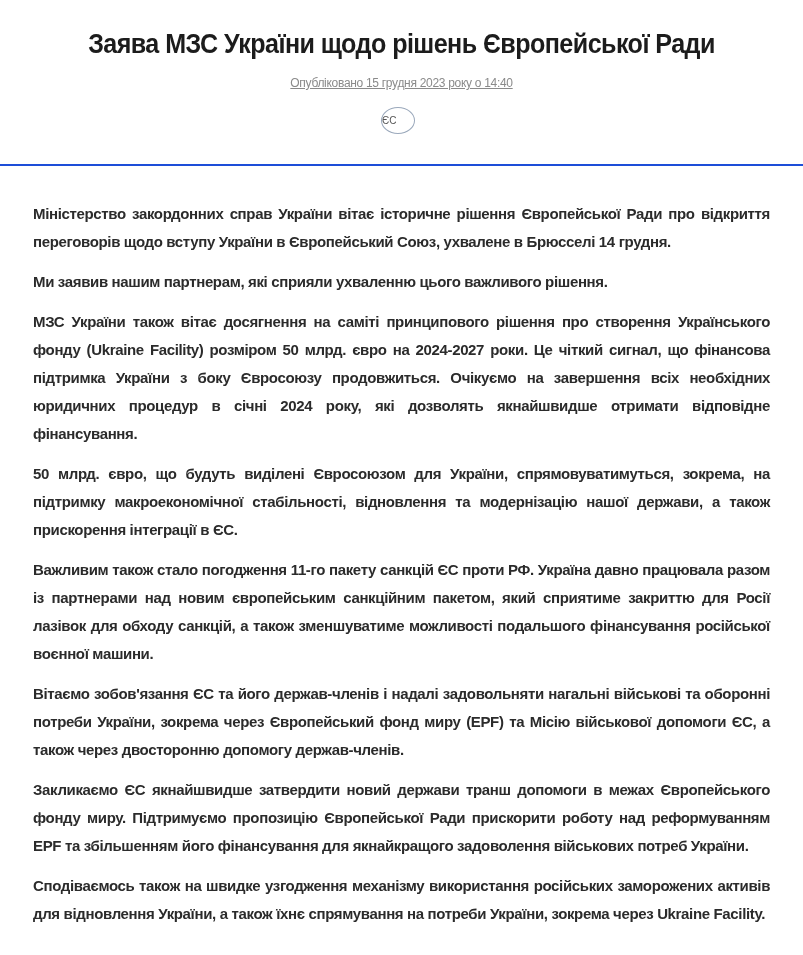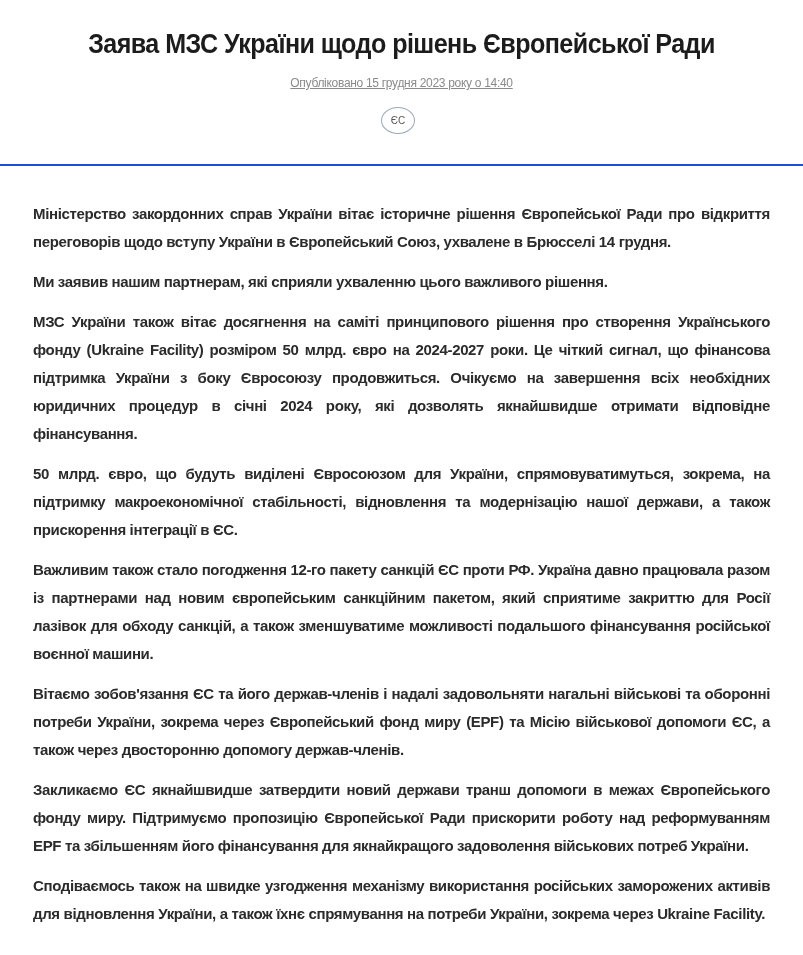--- a/index.html
+++ b/index.html
@@ -49,21 +49,21 @@
       position: absolute;
       top: 107px;
       left: 381px;
       width: 34px;
       height: 27px;
       border: 1px solid #9aa8bb;
       border-radius: 50%;
       font-size: 10px;
       color: #555;
       line-height: 25px;
-      text-align: center;
+      text-align: left;
       cursor: pointer;
       background: #fff;
     }
     .article {
       position: absolute;
       top: 200px;
       left: 33px;
       width: 737px;
     }
     .para {
@@ -83,17 +83,17 @@
   <h1 class="title">Заява МЗС України щодо рішень Європейської Ради</h1>
   <div class="published">Опубліковано 15 грудня 2023 року о 14:40</div>
   <a class="tag">ЄС</a>
 </header>
 
 <main class="article">
   <p class="para">Міністерство закордонних справ України вітає історичне рішення Європейської Ради про відкриття переговорів щодо вступу України в Європейський Союз, ухвалене в Брюсселі 14 грудня.</p>
   <p class="para">Ми заявив нашим партнерам, які сприяли ухваленню цього важливого рішення.</p>
   <p class="para">МЗС України також вітає досягнення на саміті принципового рішення про створення Українського фонду (Ukraine Facility) розміром 50 млрд. євро на 2024-2027 роки. Це чіткий сигнал, що фінансова підтримка України з боку Євросоюзу продовжиться. Очікуємо на завершення всіх необхідних юридичних процедур в січні 2024 року, які дозволять якнайшвидше отримати відповідне фінансування.</p>
   <p class="para">50 млрд. євро, що будуть виділені Євросоюзом для України, спрямовуватимуться, зокрема, на підтримку макроекономічної стабільності, відновлення та модернізацію нашої держави, а також прискорення інтеграції в ЄС.</p>
-  <p class="para">Важливим також стало погодження 12-го пакету санкцій ЄС проти РФ. Україна давно працювала разом із партнерами над новим європейським санкційним пакетом, який сприятиме закриттю для Росії лазівок для обходу санкцій, а також зменшуватиме можливості подальшого фінансування російської воєнної машини.</p>
+  <p class="para">Важливим також стало погодження 11-го пакету санкцій ЄС проти РФ. Україна давно працювала разом із партнерами над новим європейським санкційним пакетом, який сприятиме закриттю для Росії лазівок для обходу санкцій, а також зменшуватиме можливості подальшого фінансування російської воєнної машини.</p>
   <p class="para">Вітаємо зобов'язання ЄС та його держав-членів і надалі задовольняти нагальні військові та оборонні потреби України, зокрема через Європейський фонд миру (EPF) та Місію військової допомоги ЄС, а також через двосторонню допомогу держав-членів.</p>
   <p class="para">Закликаємо ЄС якнайшвидше затвердити новий держави транш допомоги в межах Європейського фонду миру. Підтримуємо пропозицію Європейської Ради прискорити роботу над реформуванням EPF та збільшенням його фінансування для якнайкращого задоволення військових потреб України.</p>
   <p class="para">Сподіваємось також на швидке узгодження механізму використання російських заморожених активів для відновлення України, а також їхнє спрямування на потреби України, зокрема через Ukraine Facility.</p>
 </main>
 
 </body></html>

